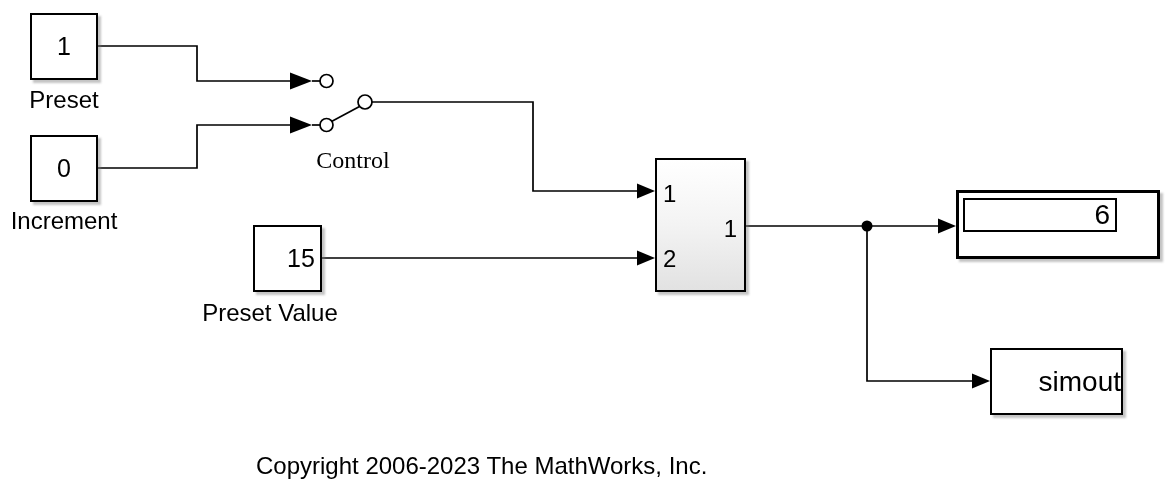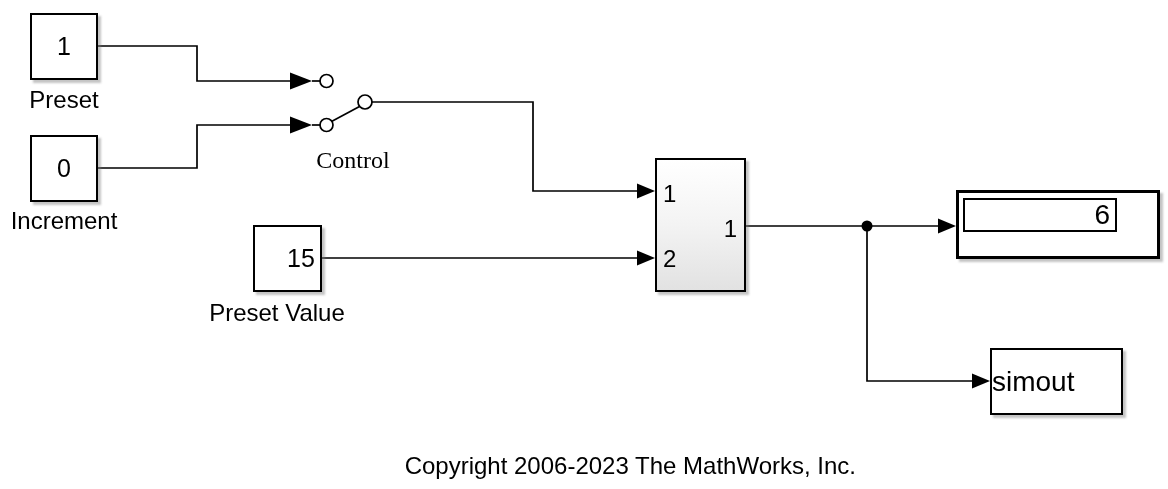--- a/index.html
+++ b/index.html
@@ -12,42 +12,42 @@
     position:absolute;box-sizing:border-box;background:#ffffff;
     border:2px solid #000;box-shadow:3px 3px 2px rgba(125,125,125,0.45);
   }
   .const-block{display:flex;align-items:center;justify-content:center;font-size:25px;}
   #preset-block{left:30px;top:13px;width:68px;height:67px;}
   #increment-block{left:30px;top:135px;width:68px;height:67px;}
   #preset-value-block{left:253px;top:225px;width:69px;height:67px;padding-left:27px;}
   .block-label{position:absolute;font-size:24px;line-height:1.15;text-align:center;}
   #preset-label{left:-16px;top:86px;width:160px;}
   #increment-label{left:-16px;top:207px;width:160px;}
-  #preset-value-label{left:177px;top:299px;width:200px;text-align:center;}
+  #preset-value-label{left:170px;top:299px;width:200px;text-align:center;}
   #control-label{left:253px;top:147px;width:200px;font-family:Liberation Serif, serif;}
   #dut-block{
     left:655px;top:158px;width:91px;height:134px;border:2.5px solid #000;
     background:linear-gradient(180deg,#ffffff 0%,#f3f3f3 50%,#e2e2e2 100%);
   }
   .dut-port{position:absolute;font-size:24px;line-height:24px;}
   #dut-port-in1{left:6px;top:22px;}
   #dut-port-in2{left:6px;top:87px;}
   #dut-port-out{right:7px;top:57px;}
   #dut-label{left:601px;top:299px;width:200px;}
   #display-block{left:956px;top:190px;width:204px;height:69px;border:3px solid #000;}
   #display-field{
     position:absolute;left:4px;top:5px;width:154px;height:34px;box-sizing:border-box;
     border:2px solid #000;display:flex;align-items:center;justify-content:flex-end;
     padding-right:5px;font-size:28px;background:#ffffff;
   }
   #simout-block{
     left:990px;top:348px;width:133px;height:67px;
-    display:flex;align-items:center;justify-content:flex-start;font-size:28px;
+    display:flex;align-items:center;justify-content:flex-end;font-size:28px;
   }
-  #copyright{position:absolute;left:256px;top:452px;width:600px;text-align:right;font-size:24px;}
+  #copyright{position:absolute;left:256px;top:452px;width:600px;text-align:left;font-size:24px;}
 </style>
 </head>
 <body>
 
 <div class="canvas">
 
   <svg class="wires" width="1168" height="489" viewBox="0 0 1168 489">
 
     <path d="M98,46 H197 V81 H291" fill="none" stroke="#000" stroke-width="1.7"></path>
     <path d="M98,168 H197 V125 H291" fill="none" stroke="#000" stroke-width="1.7"></path>

